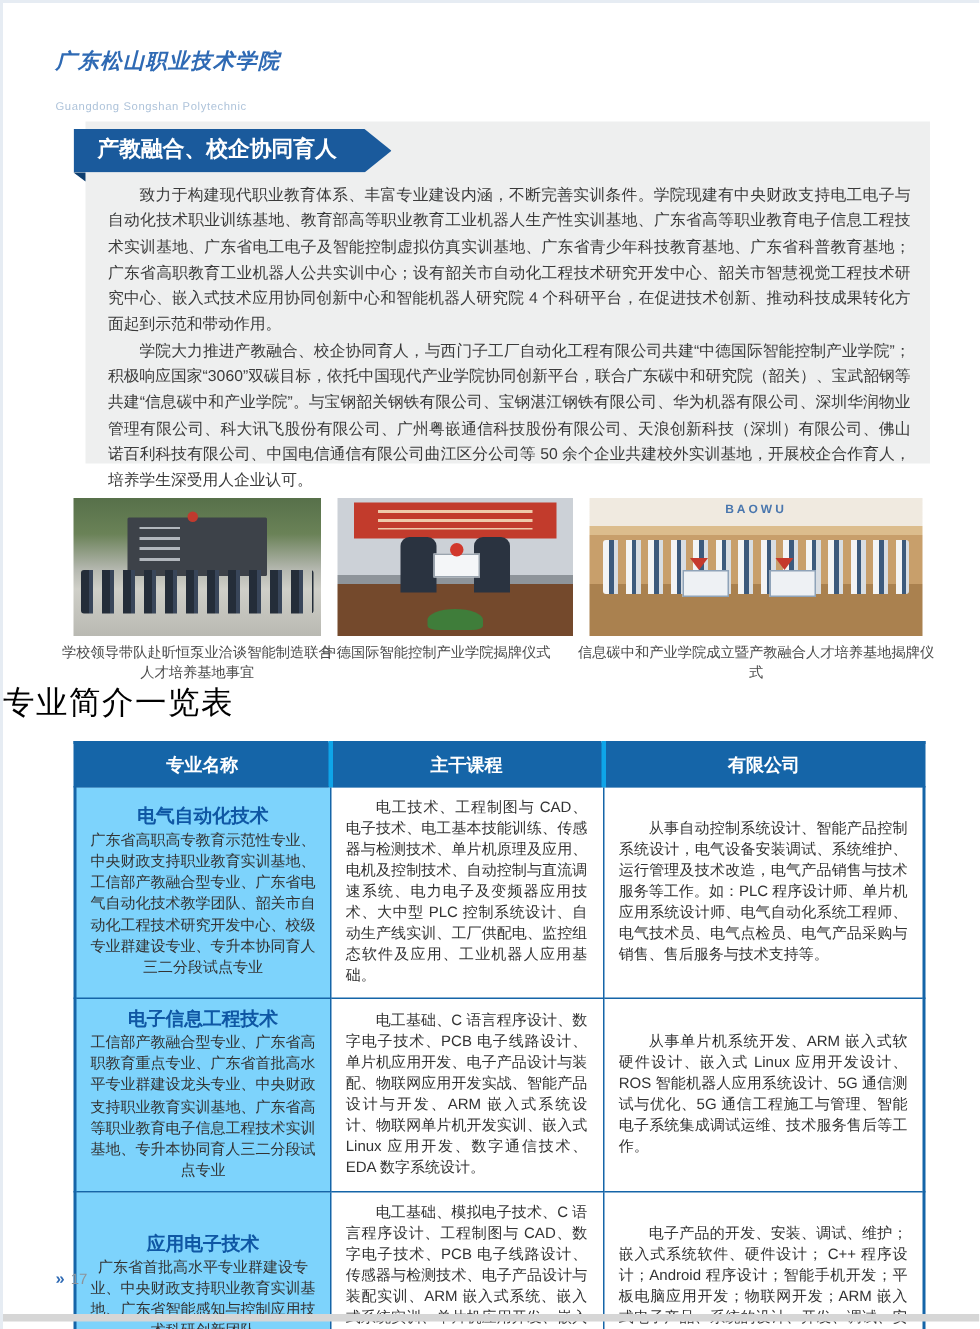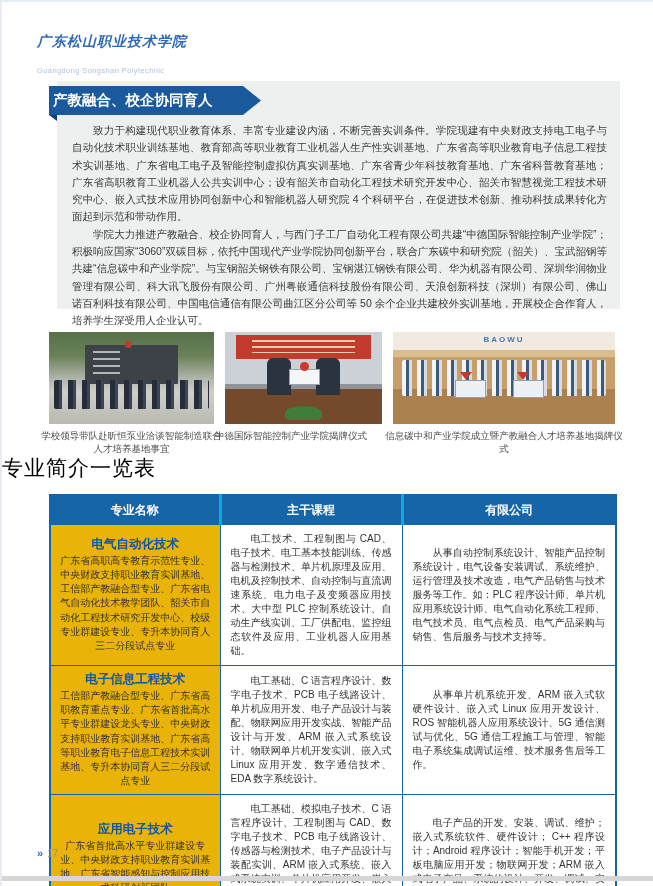--- a/index.html
+++ b/index.html
@@ -9,21 +9,21 @@
     border-top:2px solid #e6ecf3;border-left:2px solid #e6ecf3;box-sizing:border-box;
   }
   
   .logo{position:absolute;left:35px;top:32px;line-height:1.1;}
   .logo-cn{font-family:"DejaVu Serif","Liberation Serif",serif;font-style:italic;font-weight:bold;
     font-size:14px;color:#2f6ab4;letter-spacing:1px;}
   .logo-en{font-size:7.5px;color:#aec3da;letter-spacing:.4px;margin-top:18px;}
   
   .panel{position:absolute;left:55px;top:79px;width:563px;height:228px;background:#eeefef;}
   .banner{position:absolute;left:-8px;top:5px;height:29px;width:212px;background:#1a5a9c;
-    color:#fff;font-weight:bold;font-size:14.5px;line-height:29px;padding-left:4px;box-sizing:border-box;
+    color:#fff;font-weight:bold;font-size:14.5px;line-height:29px;padding-left:16px;box-sizing:border-box;
     clip-path:polygon(0 0,calc(100% - 18px) 0,100% 50%,calc(100% - 18px) 100%,0 100%);}
   .banner-fold{position:absolute;left:-8px;top:34px;width:0;height:0;
     border-top:6px solid #0d3e6f;border-left:8px solid transparent;}
   .intro-text{position:absolute;left:15px;right:13px;top:41px;font-size:10.5px;line-height:17.3px;
     text-align:justify;color:#3a3a3a;}
   .intro-text p{margin:0;text-indent:2em;}
   
   .photos{position:absolute;left:47px;top:330px;width:566px;display:flex;gap:11px;}
   .photo-block{display:flex;flex-direction:column;align-items:flex-start;}
   .photo{position:relative;width:100%;height:92px;overflow:hidden;}
@@ -56,21 +56,21 @@
     border-left:6px solid transparent;border-right:6px solid transparent;}
   
   .tbl-title{position:absolute;left:0;right:0;top:452px;
     font-size:21px;font-weight:normal;color:#000000;letter-spacing:1px;}
   table.major{position:absolute;left:47px;top:492px;width:566px;border-collapse:collapse;
     border:2px solid #1565a8;table-layout:fixed;}
   table.major th{background:#1565a8;color:#fff;font-size:12px;font-weight:bold;height:26px;
     border-left:3px solid #0ea5e9;}
   table.major th:first-child{border-left:none;}
   table.major td{border:1px solid #1565a8;vertical-align:middle;font-size:10px;line-height:14px;color:#333;}
-  td.cell-major{background:#eab308;text-align:center;padding:6px 7px;}
+  td.cell-major{background:#7dd3fc;text-align:center;padding:6px 7px;}
   .major-name{font-size:12.5px;font-weight:bold;color:#0f57a4;margin-bottom:3px;}
   .major-honors{font-size:10px;line-height:14.2px;color:#333;}
   td.cell-text{background:#fff;padding:7px 10px;text-align:justify;}
   td.cell-text div{text-indent:2em;}
   
   .pagenum{position:absolute;left:35px;top:845px;font-size:10px;color:#8d939a;}
   .pagenum .chev{color:#2f6ab4;font-weight:bold;font-size:11px;margin-right:4px;}
   .bottom-bar{position:absolute;left:0;top:874px;width:653px;height:5px;background:#d6d6d6;}
 </style>
 </head>

